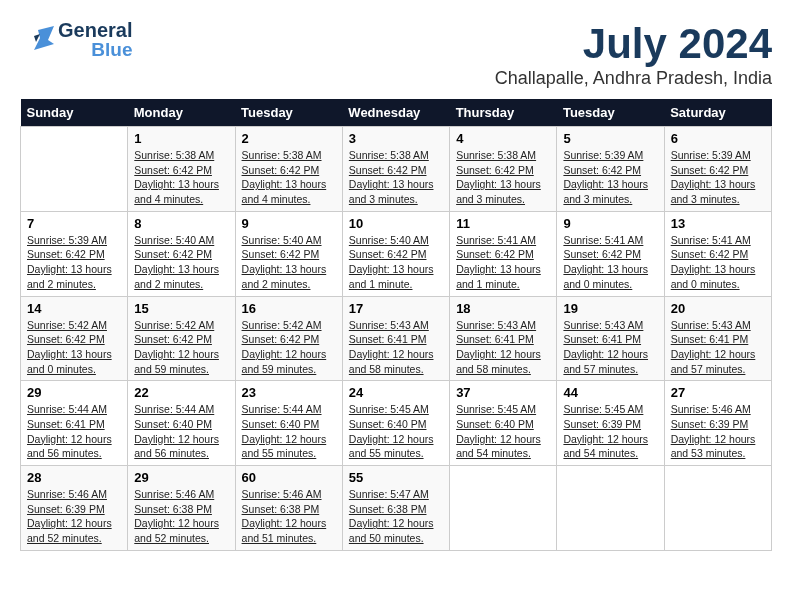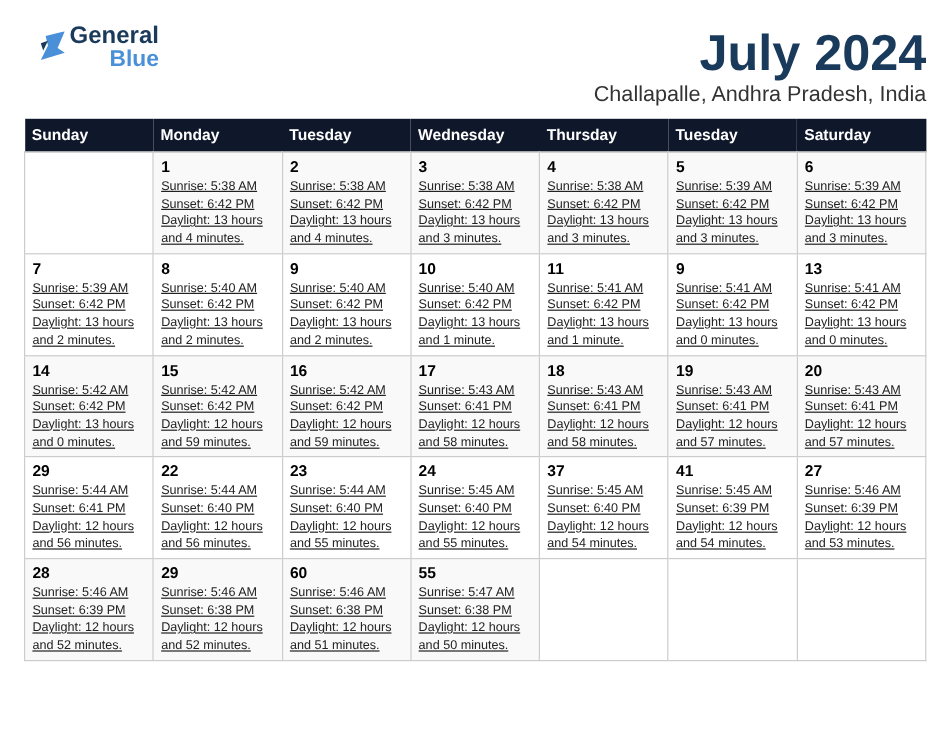--- a/index.html
+++ b/index.html
@@ -210,21 +210,21 @@
         </td>
         <td>
           <span class="day-number">24</span>
           <div class="cell-content">Sunrise: 5:45 AM<br>Sunset: 6:40 PM<br>Daylight: 12 hours and 55 minutes.</div>
         </td>
         <td>
           <span class="day-number">37</span>
           <div class="cell-content">Sunrise: 5:45 AM<br>Sunset: 6:40 PM<br>Daylight: 12 hours and 54 minutes.</div>
         </td>
         <td>
-          <span class="day-number">41</span>
+          <span class="day-number">44</span>
           <div class="cell-content">Sunrise: 5:45 AM<br>Sunset: 6:39 PM<br>Daylight: 12 hours and 54 minutes.</div>
         </td>
         <td>
           <span class="day-number">27</span>
           <div class="cell-content">Sunrise: 5:46 AM<br>Sunset: 6:39 PM<br>Daylight: 12 hours and 53 minutes.</div>
         </td>
       </tr>
       <tr>
         <td>
           <span class="day-number">28</span>

